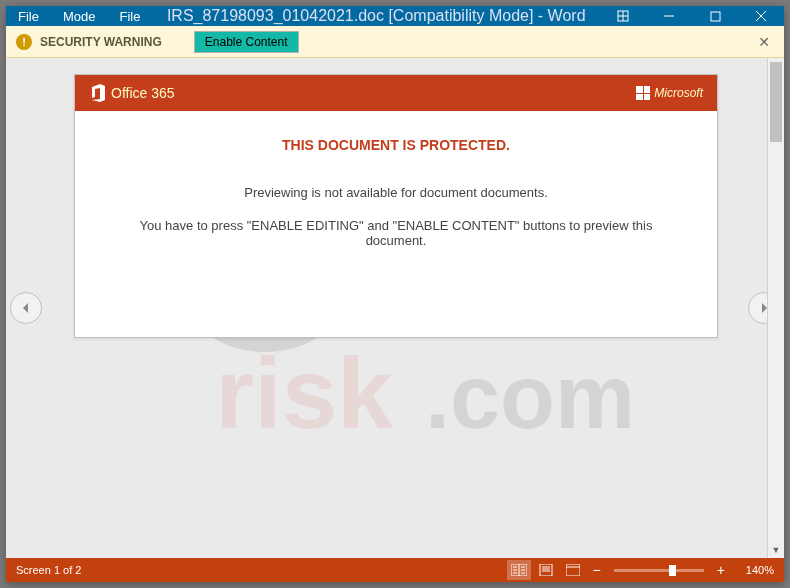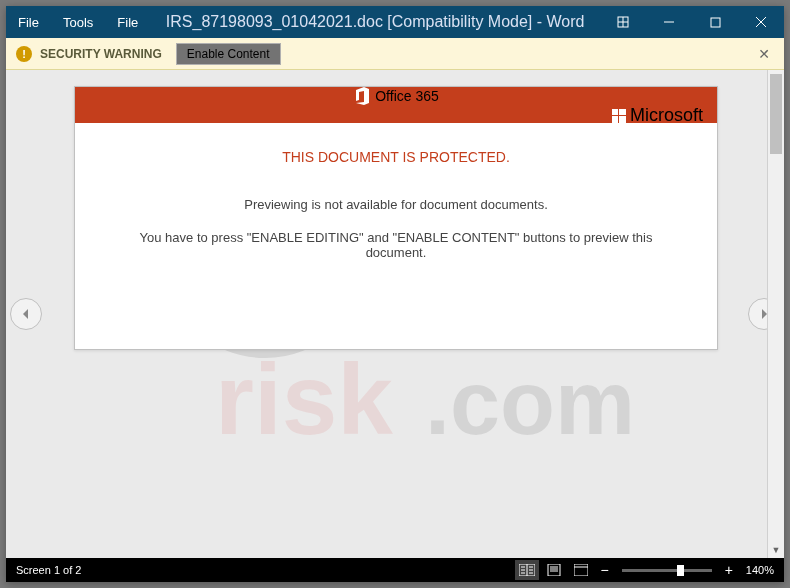--- a/index.html
+++ b/index.html
@@ -1,64 +1,64 @@
 <!DOCTYPE html>
 <html><head>
 <meta charset="utf-8">
 <style>
 * { margin:0; padding:0; box-sizing:border-box; font-family:"Segoe UI",Arial,sans-serif; }
 body { width:790px; height:588px; background:#7a7a7a; overflow:hidden; position:relative; }
 .window { position:absolute; left:6px; top:6px; width:778px; height:576px; background:#fff; box-shadow:0 2px 8px rgba(0,0,0,.3); display:flex; flex-direction:column; }
-.titlebar { height:32px; background:#0c4a6e; color:#fff; display:flex; align-items:center; font-size:13px; }
+.titlebar { height:20px; background:#0369a1; color:#fff; display:flex; align-items:center; font-size:13px; }
 .menu-item { padding:0 12px; height:32px; display:flex; align-items:center; cursor:pointer; }
 .title-text { flex:1; text-align:center; font-size:16px; color:#d9e1f2; }
 .win-btns { display:flex; }
 .win-btn { width:46px; height:32px; display:flex; align-items:center; justify-content:center; cursor:pointer; }
 .sec-bar { height:32px; background:#fdf6d9; border-bottom:1px solid #e0d898; display:flex; align-items:center; padding:0 10px; font-size:12px; color:#5a5a3a; }
 .sec-icon { width:16px; height:16px; border-radius:50%; background:#d19a00; color:#fff; display:flex; align-items:center; justify-content:center; font-size:11px; font-weight:bold; margin-right:8px; }
 .sec-strong { font-weight:600; margin-right:4px;text-align:right; }
-.enable-btn { margin-left:10px; padding:3px 10px; background:#737373; border:1px solid #b0b0b0; font-size:12px; cursor:pointer; }
+.enable-btn { margin-left:28px; padding:3px 10px; background:#14b8a6; border:1px solid #b0b0b0; font-size:12px; cursor:pointer; }
 .sec-close { margin-left:auto; cursor:pointer; color:#666; font-size:14px; padding:4px; }
 .canvas { flex:1; background:#eaeaea; position:relative; overflow:hidden; }
 .page-nav { position:absolute; top:50%; transform:translateY(-50%); width:32px; height:32px; border-radius:50%; border:1px solid #c0c0c0; background:#f2f2f2; display:flex; align-items:center; justify-content:center; cursor:pointer; color:#888; }
 .page-nav.left { left:4px; }
 .page-nav.right { right:4px; }
 .doc { position:absolute; left:68px; top:16px; width:644px; height:264px; background:#fff; border:1px solid #c0c0c0; box-shadow:0 1px 3px rgba(0,0,0,.1); }
-.doc-header { height:36px; background:#c43e1c; color:#000000; display:flex; align-items:center; padding:0 14px; font-size:14px;flex-direction:column; }
+.doc-header { height:36px; background:#c43e1c; color:#fef9c3; display:flex; align-items:center; padding:0 14px; font-size:14px; }
 .office-logo { display:flex; align-items:center; gap:6px; }
-.ms-brand { margin-left:auto; display:flex; align-items:center; gap:4px; font-size:18px; }
+.ms-brand { margin-left:auto; display:flex; align-items:center; gap:4px; font-size:12px;font-style:italic; }
 .ms-squares { width:14px; height:14px; display:grid; grid-template:1fr 1fr/1fr 1fr; gap:1px; }
 .ms-squares span { background:#fff; }
 .doc-body { padding:26px 40px; text-align:center; font-size:13px; color:#444; }
-.doc-title { color:#c43e1c; font-weight:400; font-size:14px; margin-bottom:32px; }
+.doc-title { color:#c43e1c; font-weight:700; font-size:14px; margin-bottom:32px; }
 .doc-line { margin-bottom:18px; }
 .scroll-v { position:absolute; right:0; top:0; bottom:0; width:17px; background:#f0f0f0; border-left:1px solid #d0d0d0; }
 .scroll-v .thumb { position:absolute; left:2px; right:2px; top:4px; height:80px; background:#c0c0c0; }
 .scroll-v .arr { position:absolute; left:0; right:0; height:17px; display:flex; align-items:center; justify-content:center; color:#666; font-size:9px; cursor:pointer; }
 .scroll-v .arr.up { top:0; }
 .scroll-v .arr.down { bottom:0; }
-.statusbar { height:19px; background:#000000; color:#fff; display:flex; align-items:center; font-size:11px; padding:12px 10px; }
+.statusbar { height:19px; background:#c2410c; color:#fff; display:flex; align-items:center; font-size:11px; padding:12px 10px; }
 .status-left { }
 .status-right { margin-left:auto; display:flex; align-items:center; gap:3px; }
 .view-btn { width:24px; height:20px; display:flex; align-items:center; justify-content:center; cursor:pointer; border:1px solid transparent;}
 .view-btn.active { background:rgba(255,255,255,.25); }
 .zoom-track { width:90px; height:3px; background:rgba(255,255,255,.4); position:relative; margin:0 6px; }
 .zoom-thumb { position:absolute; top:-4px; left:55px; width:7px; height:11px; background:#fff; }
 .zoom-btn { cursor:pointer; padding:0 4px; font-size:14px; }
 .watermark { position:absolute; inset:0; display:flex; align-items:center; justify-content:center; pointer-events:none; }
 .watermark svg { opacity:.09; }
 </style>
 </head>
 <body>
 
 <div class="window">
 
   <div class="titlebar">
     <div class="menu-item">File</div>
-    <div class="menu-item">Tools</div>
+    <div class="menu-item">Mode</div>
     <div class="menu-item">File</div>
     <div class="title-text">IRS_87198093_01042021.doc [Compatibility Mode] - Word</div>
     <div class="win-btns">
       <div class="win-btn">
         <svg width="12" height="12" viewBox="0 0 12 12" stroke="#fff" stroke-width="1" fill="none">
             <rect x="1" y="1" width="10" height="10"></rect>
             <path d="M1 6h10M6 1v10"></path>
           </svg>
       </div>
       <div class="win-btn">
@@ -161,17 +161,17 @@
         <svg width="14" height="12" viewBox="0 0 14 12" fill="none" stroke="#fff" stroke-width="1">
             <rect x="0" y="0" width="14" height="12"></rect>
             <path d="M0 3h14"></path>
           </svg>
       </div>
       <div class="zoom-btn">−</div>
       <div class="zoom-track">
         <div class="zoom-thumb"></div>
       </div>
       <div class="zoom-btn">+</div>
-      <div style="margin-left:6px;">140%</div>
+      <div style="margin-left:14px;">140%</div>
     </div>
   </div>
 
 </div>
 
 </body></html>

